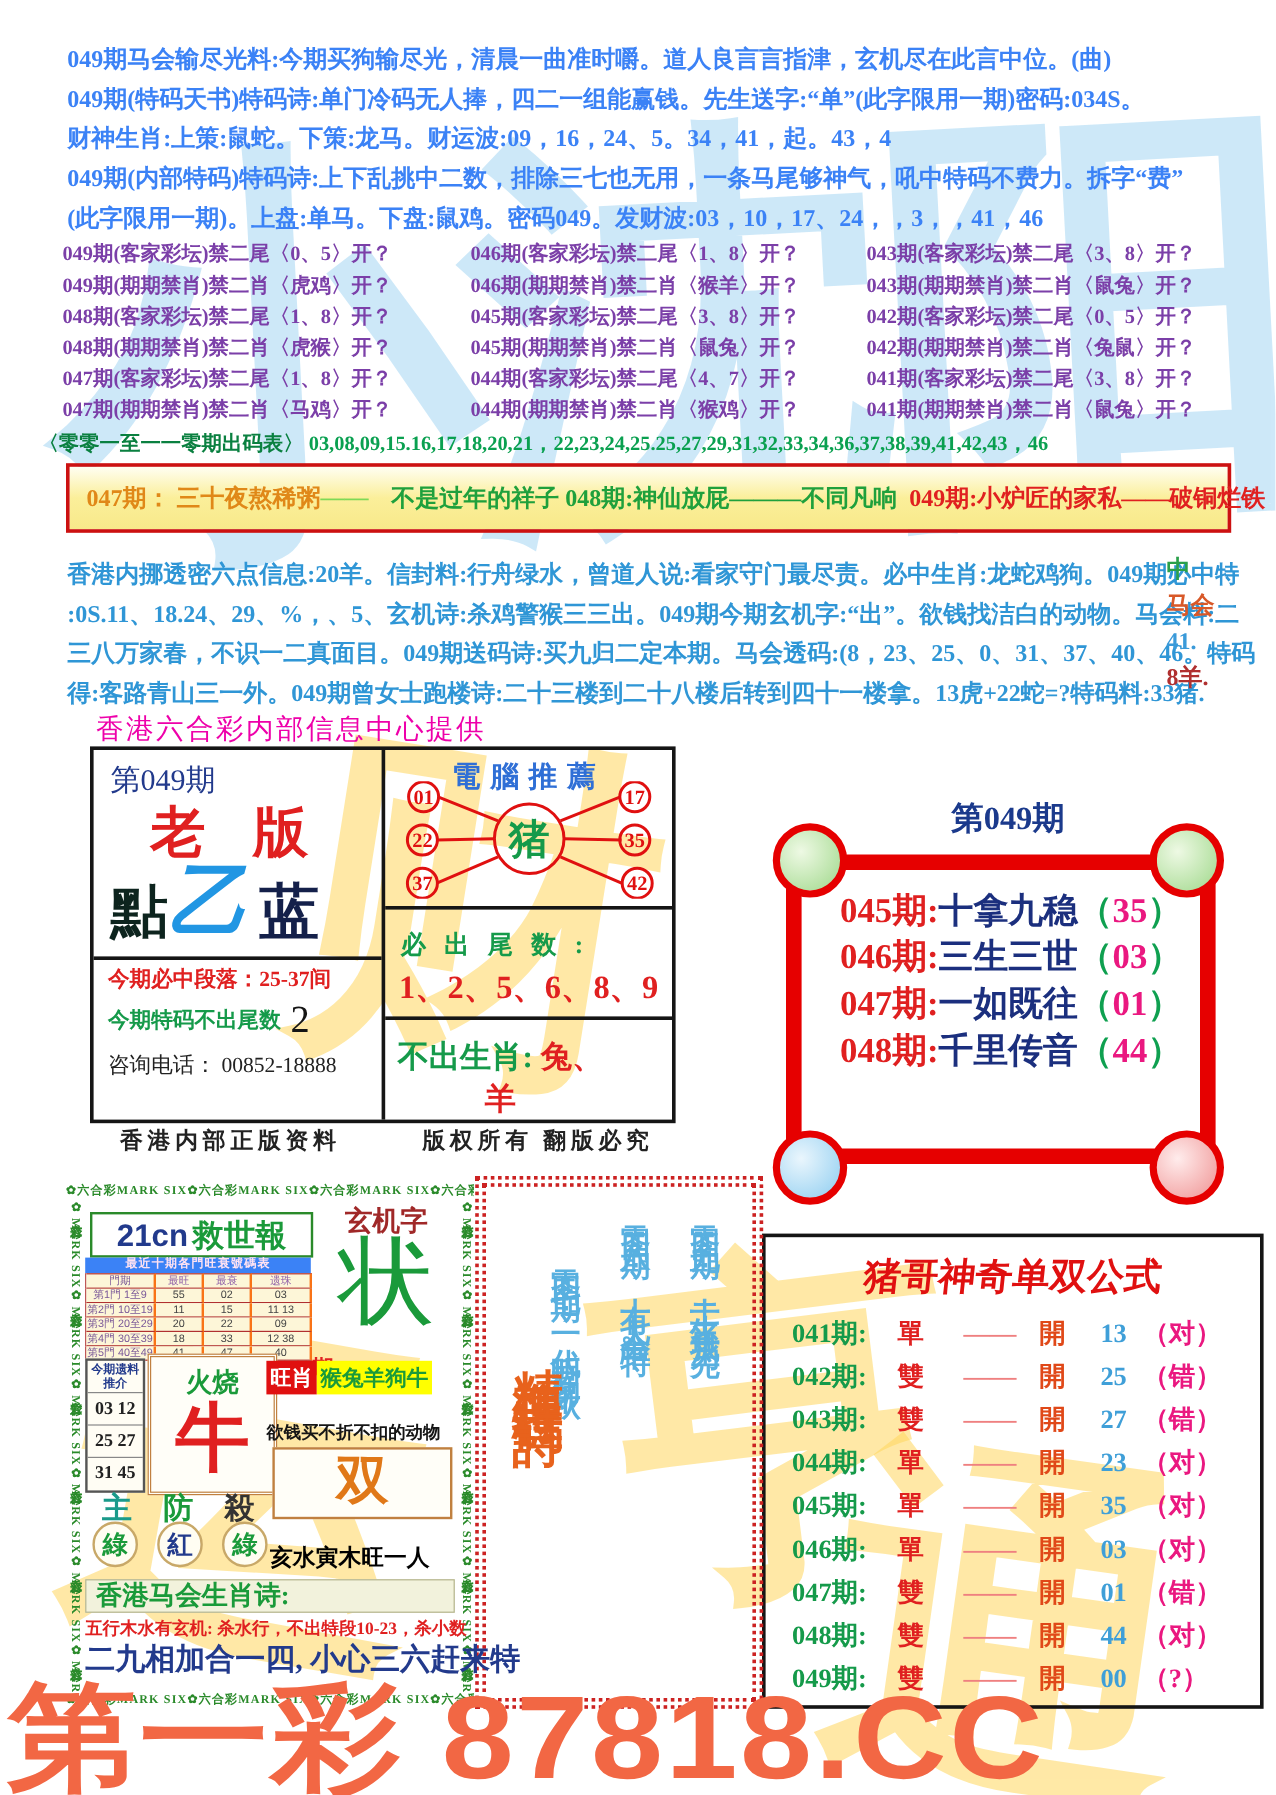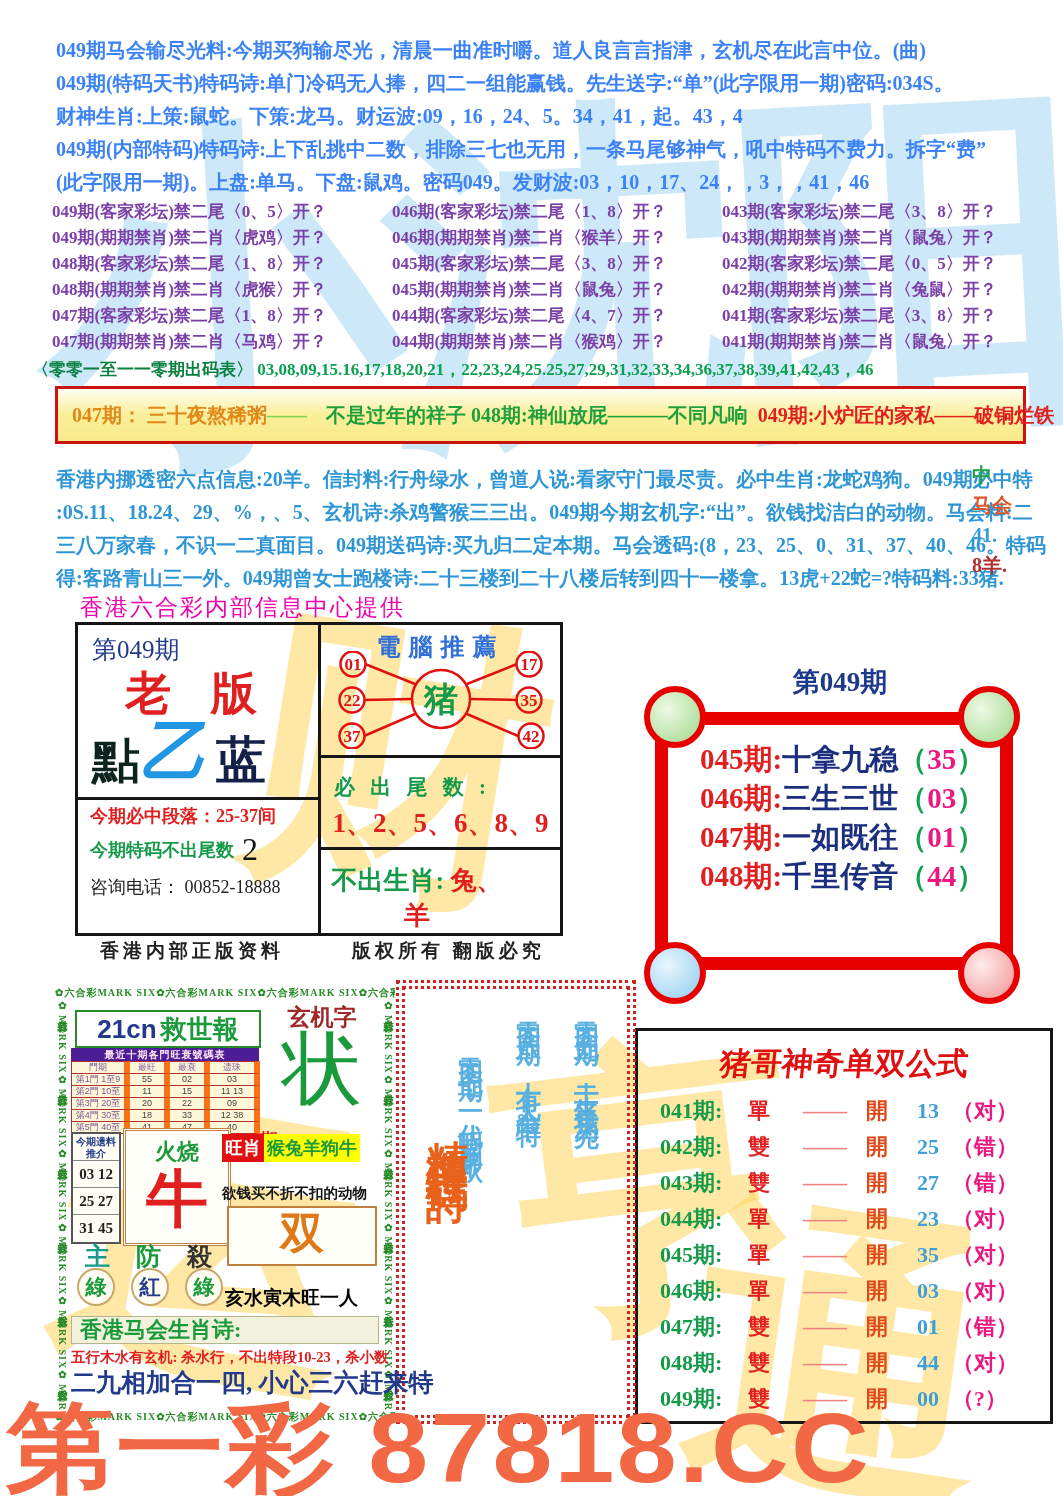--- a/index.html
+++ b/index.html
@@ -103,23 +103,23 @@
   .sav-box{left:55px;top:986px;width:340px;height:438px;background:transparent;}
   .strip{color:#2a8a2a;font-size:10px;font-weight:bold;overflow:hidden;white-space:nowrap;letter-spacing:1px;}
   .strip-h{left:0;width:340px;height:14px;line-height:14px;}
   .strip-v{top:14px;width:14px;height:410px;writing-mode:vertical-rl;line-height:14px;}
   .sav-brand{left:20px;top:24px;width:182px;height:34px;border:2px solid #2a8a2a;display:flex;align-items:center;justify-content:center;white-space:nowrap;}
   .sav-brand .pfx{font-size:26px;font-weight:bold;color:#223a8c;font-family:"Liberation Sans",sans-serif;}
   .sav-brand .ttl{font-size:26px;font-weight:bold;color:#1a9a3a;margin-left:4px;}
   .sav-mystic{left:212px;top:16px;width:110px;text-align:center;font-size:23px;font-weight:bold;color:#a02828;}
   .sav-char{left:212px;top:40px;width:110px;text-align:center;font-size:80px;line-height:86px;color:#1a9a3a;}
   .sav-table{left:16px;top:62px;width:188px;font-family:"Liberation Sans",sans-serif;}
-  .sav-table .t-title{background:#4c1d95;color:#ffe2f2;font-size:10px;font-weight:bold;text-align:center;height:13px;line-height:13px;letter-spacing:1px;}
+  .sav-table .t-title{background:#3b82f6;color:#ffe2f2;font-size:10px;font-weight:bold;text-align:center;height:13px;line-height:13px;letter-spacing:1px;font-family:Liberation Mono, monospace;}
   .t-row{display:grid;grid-template-columns:58px 40px 40px 50px;border-left:1px solid #b03030;}
-  .t-cell{border-right:6px solid #f97316;border-bottom:1px solid #b03030;background:#fdf6d8;font-size:9px;height:11px;line-height:11px;text-align:center;color:#444;overflow:hidden;}
+  .t-cell{border-right:2px solid #f97316;border-bottom:1px solid #b03030;background:#fdf6d8;font-size:9px;height:11px;line-height:11px;text-align:center;color:#444;overflow:hidden;}
   .t-head .t-cell{color:#9060a8;border-top:1px solid #b03030;}
   .t-row .t-cell:first-child{color:#7a5898;}
   .sav-reco{left:16px;top:146px;width:46px;height:108px;border:2px solid #555;background:#fffdf4;}
   .sav-reco .r-lbl{font-size:10px;font-weight:bold;color:#223a8c;text-align:center;line-height:12px;padding-top:2px;}
   .sav-reco .r-val{font-size:15px;font-weight:bold;color:#222;text-align:center;border-top:1px solid #888;line-height:26px;}
   .sav-fire{left:68px;top:142px;width:102px;height:112px;border:3px double #c08040;background:#fffef8;text-align:center;}
   .fire-lbl{font-size:22px;font-weight:bold;color:#1a9a3a;margin-top:6px;}
   .fire-char{font-size:62px;line-height:64px;font-weight:bold;color:#e02020;}
   .sav-issue{left:178px;top:142px;font-size:18px;font-weight:bold;color:#e02020;}
   .sav-wang{left:167px;top:148px;display:flex;white-space:nowrap;}

